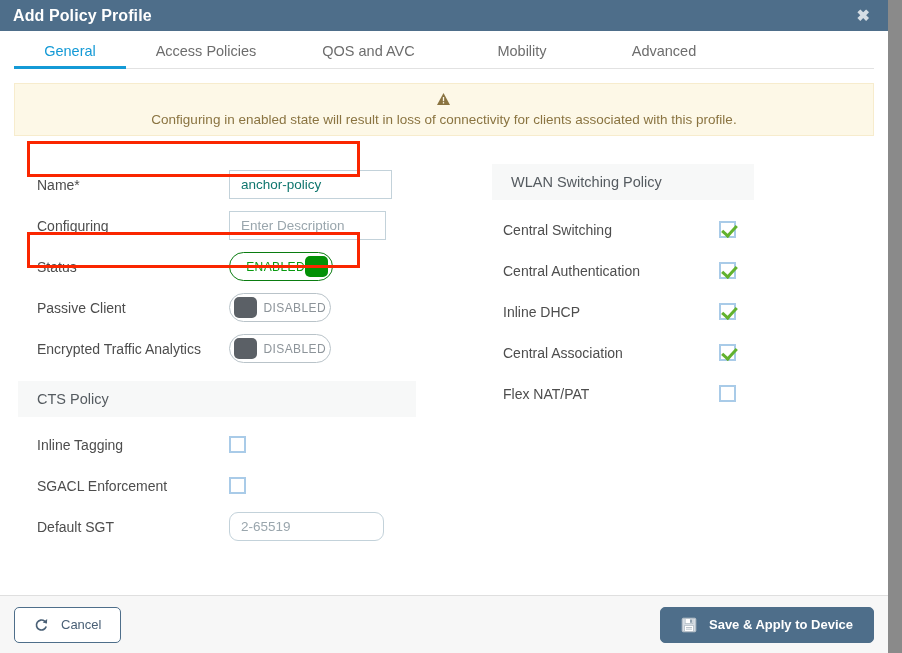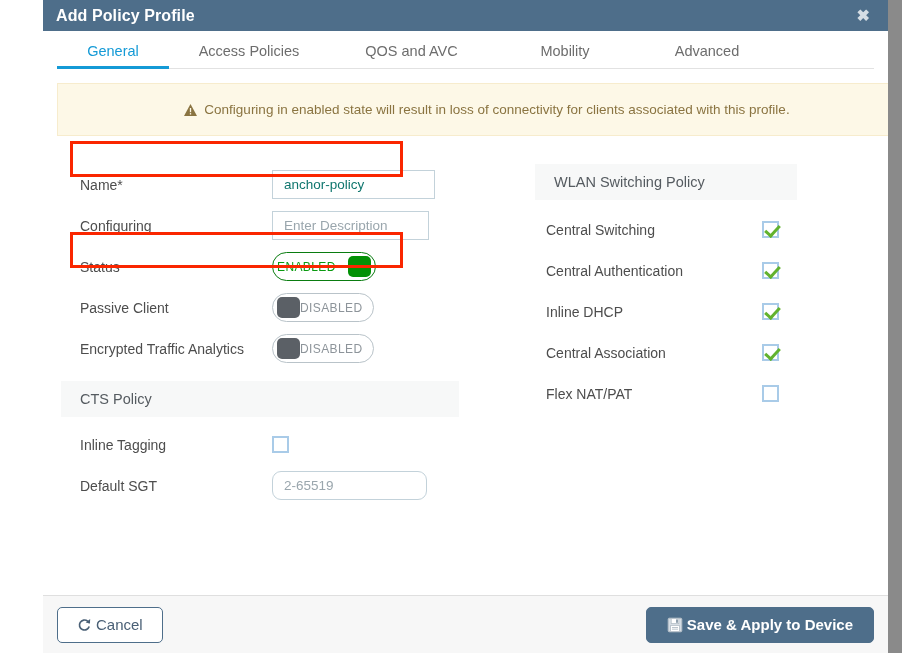--- a/index.html
+++ b/index.html
@@ -32,21 +32,20 @@
   }
 
   
   .window {
     position: absolute;
     top: 0; left: 0;
     width: 888px; height: 653px;
     background: #ffffff;
     display: flex;
     flex-direction: column;
-    padding-left: 43px;
   }
 
   
   .titlebar {
     height: 31px;
     background: #4e6e8a;
     display: flex;
     align-items: center;
     justify-content: space-between;
     padding: 0 14px 0 13px;
@@ -114,20 +113,21 @@
     display: flex;
     align-items: center;
     justify-content: center;
   }
   .warning .msg {
     color: #8a7441;
     font-size: 13.5px;
     display: flex;
     align-items: center;
     gap: 7px;
+    flex-direction: column;
   }
   .warn-icon {
     display: inline-block;
     width: 13px; height: 12px;
     position: relative;
     top: 0px;
   }
 
   
   .col-left {
@@ -182,21 +182,21 @@
     width: 23px; height: 21px;
     border-radius: 5px;
     background: #5b6066;
     flex: none;
   }
   .toggle .state {
     font-size: 12px;
     color: #8d949a;
     letter-spacing: .4px;
     flex: 1;
-    text-align: left;
+    text-align: right;
   }
   .toggle.on {
     border-color: #0a7c10;
   }
   .toggle.on .knob {
     background: #039106;
     order: 2;
   }
   .toggle.on .state {
     color: #0a9a10;
@@ -259,22 +259,22 @@
     align-items: center;
     justify-content: space-between;
     padding: 0 14px;
     flex: none;
   }
   .btn {
     height: 36px;
     border-radius: 5px;
     display: inline-flex;
     align-items: center;
-    gap: 4px;
-    font-size: 15px;
+    gap: 12px;
+    font-size: 13px;
     cursor: pointer;
     font-family: "Liberation Sans", sans-serif;
   }
   .btn.cancel {
     background: #ffffff;
     border: 1px solid #4e6e8a;
     color: #4a6076;
     padding: 0 19px;
   }
   .btn.primary {
@@ -361,20 +361,24 @@
           </div>
         </div>
 
         <div class="section-band">CTS Policy</div>
 
         <div class="row">
           <div class="label">Inline Tagging</div>
           <div class="cbx"></div>
         </div>
 
+        <div class="row">
+          <div class="label">SGACL Enforcement</div>
+          <div class="cbx"></div>
+        </div>
 
         <div class="row">
           <div class="label">Default SGT</div>
           <input class="txtfield" style="width: 155px; border-radius: 9px;" type="text" placeholder="2-65519">
         </div>
 
       </div>
 
       <div class="col-right">
 

